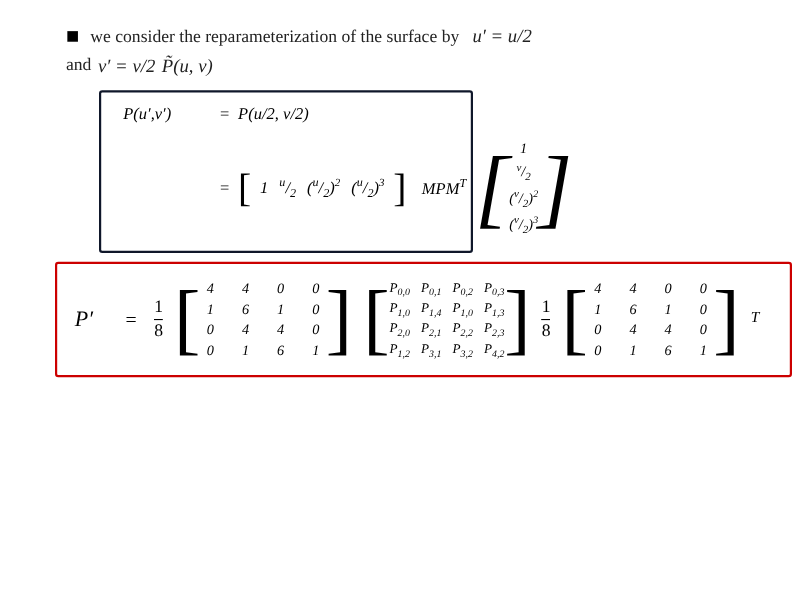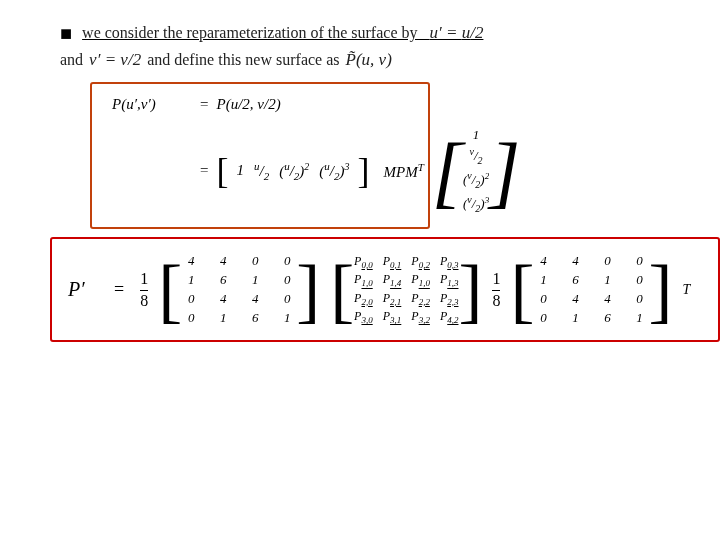--- a/index.html
+++ b/index.html
@@ -36,21 +36,20 @@
     .bullet {
       font-size: 20px;
       margin-right: 10px;
       margin-top: 2px;
       flex-shrink: 0;
     }
 
     .header-text-block {
       display: flex;
       flex-direction: column;
-      text-decoration: underline;
     }
 
     .title-line {
       font-size: 19px;
       font-weight: bold;
       color: #1a1a8c;
       letter-spacing: 0.3px;
     }
 
     .body-text {
@@ -69,21 +68,21 @@
       margin-left: 0;
     }
 
     .math-formula {
       font-style: italic;
       font-size: 17px;
     }
 
     
     .equation-box-top {
-      border: 2px solid #c2410c;
+      border: 2px solid #0f172a;
       border-radius: 3px;
       background: #fff;
       margin: 10px auto 0 60px;
       padding: 12px 20px 12px 20px;
       width: 340px;
       display: flex;
       flex-direction: column;
       gap: 14px;
     }
 
@@ -213,21 +212,20 @@
       font-style: italic;
     }
 
     .p-matrix-4x4 {
       grid-template-columns: repeat(4, auto);
     }
 
     .subscript {
       font-size: 9px;
       vertical-align: sub;
-      text-decoration: underline;
     }
 
     .transpose-T {
       font-size: 11px;
       vertical-align: super;
       font-style: italic;
     }
   </style>
 </head>
 <body>
@@ -240,21 +238,20 @@
       <div class="header-text-block">
         <span class="body-text">
           we consider the reparameterization of the surface by &nbsp;
           <span class="math-formula"><i>u</i>′ = <i>u</i>/2</span>
         </span>
       </div>
     </div>
     <div class="and-line">
       <span>and</span>
       <span class="math-formula"><i>v</i>′ = <i>v</i>/2</span>
-      <span>and define this new surface as</span>
       <span class="math-formula"><i>P̃</i>(<i>u</i>, <i>v</i>)</span>
     </div>
   </div>
 
   <div class="equation-box-top">
 
     <div class="eq-row">
       <span class="eq-lhs"><i>P</i>(<i>u</i>′,<i>v</i>′)</span>
       <span class="eq-equals">=</span>
       <span><i>P</i>(<i>u</i>/2,&nbsp;<i>v</i>/2)</span>
@@ -328,21 +325,21 @@
         <span class="matrix-cell-center"><i>P</i><sub class="subscript">0,2</sub></span>
         <span class="matrix-cell-center"><i>P</i><sub class="subscript">0,3</sub></span>
         <span class="matrix-cell-center"><i>P</i><sub class="subscript">1,0</sub></span>
         <span class="matrix-cell-center"><i>P</i><sub class="subscript">1,4</sub></span>
         <span class="matrix-cell-center"><i>P</i><sub class="subscript">1,0</sub></span>
         <span class="matrix-cell-center"><i>P</i><sub class="subscript">1,3</sub></span>
         <span class="matrix-cell-center"><i>P</i><sub class="subscript">2,0</sub></span>
         <span class="matrix-cell-center"><i>P</i><sub class="subscript">2,1</sub></span>
         <span class="matrix-cell-center"><i>P</i><sub class="subscript">2,2</sub></span>
         <span class="matrix-cell-center"><i>P</i><sub class="subscript">2,3</sub></span>
-        <span class="matrix-cell-center"><i>P</i><sub class="subscript">3,0</sub></span>
+        <span class="matrix-cell-center"><i>P</i><sub class="subscript">1,2</sub></span>
         <span class="matrix-cell-center"><i>P</i><sub class="subscript">3,1</sub></span>
         <span class="matrix-cell-center"><i>P</i><sub class="subscript">3,2</sub></span>
         <span class="matrix-cell-center"><i>P</i><sub class="subscript">4,2</sub></span>
       </div>
       <span style="font-size:72px; line-height:1; font-weight:100;">]</span>
     </div>
 
     <div class="frac-container">
       <span class="frac-num">1</span>
       <span class="frac-den">8</span>

